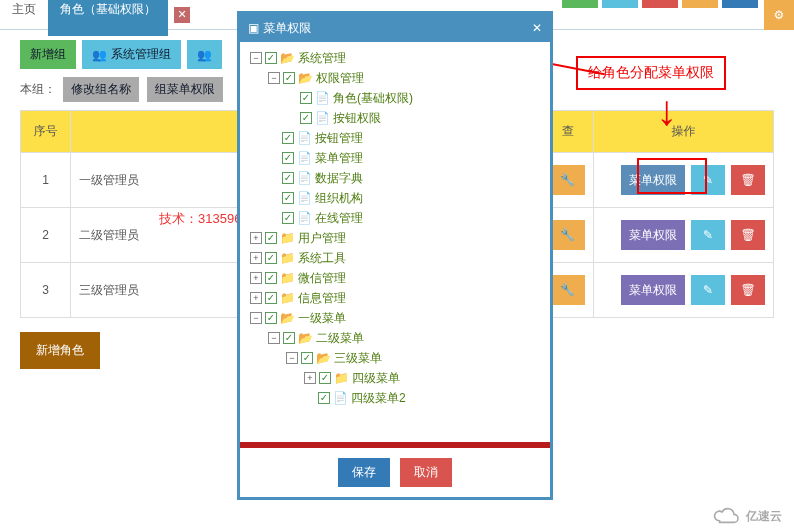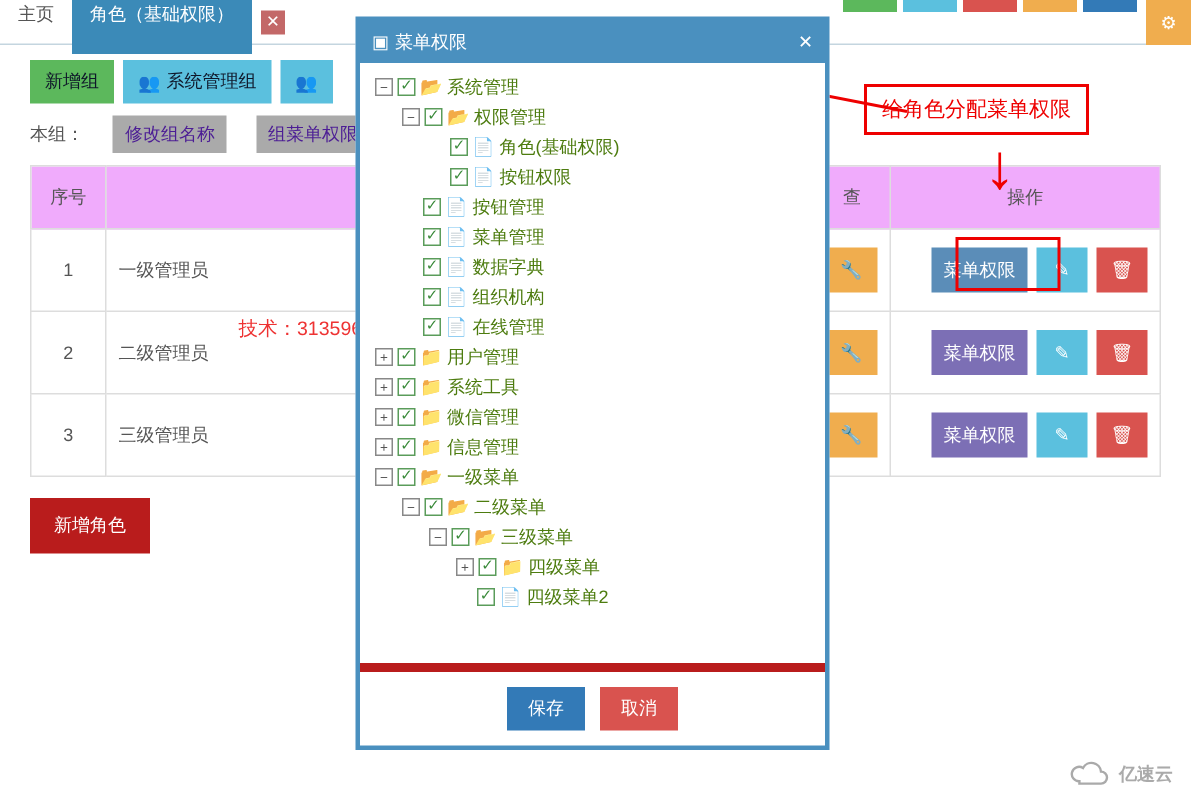--- a/index.html
+++ b/index.html
@@ -10,33 +10,33 @@
 .tab-close{width:16px;height:16px;background:#c36868;color:#fff;display:inline-flex;align-items:center;justify-content:center;margin-left:6px;font-size:11px}
 .gear{position:absolute;right:0;top:0;width:30px;height:30px;background:#f0ad4e;color:#fff;display:flex;align-items:center;justify-content:center}
 .top-frag{position:absolute;top:0;left:560px;right:34px;height:10px;display:flex}
 .top-frag span{flex:1;height:8px;margin:0 2px}
 .toolbar{display:flex;gap:6px;padding:10px 20px 8px}
 .btn{padding:6px 10px;border:none;color:#0f172a;cursor:pointer;display:inline-flex;align-items:center;gap:4px}
 .btn-green{background:#5cb85c}
 .btn-blue{background:#5bc0de}
 .btn-teal{background:#5bc0de}
 .label-row{padding:0 20px 8px;color:#555}
-.tag{display:inline-block;padding:4px 8px;background:#aaa;color:#4c1d95;margin-left:16px}
+.tag{display:inline-block;padding:4px 8px;background:#aaa;color:#0f172a;margin-left:4px}
 .tbl{margin:0 20px;border-collapse:collapse;width:calc(100% - 40px)}
 .tbl th,.tbl td{border:1px solid #ddd;padding:12px 8px;text-align:left;color:#555}
-.tbl th{background:#f0abfc;font-weight:normal;text-align:center}
+.tbl th{background:#fde047;font-weight:normal;text-align:center}
 .tbl td.c{text-align:center;width:50px}
 .ops{display:flex;gap:6px;justify-content:flex-end}
 .icnbtn{width:34px;height:30px;display:inline-flex;align-items:center;justify-content:center;color:#fff}
 .warn{background:#f0ad4e}
 .menubtn{background:#5b8db8;color:#fff;padding:0 8px;height:30px;display:inline-flex;align-items:center}
 .menubtn.alt{background:#7c6fb5}
 .info{background:#5bc0de}
 .danger{background:#d9534f}
-.newrole{margin:14px 20px;background:#b91c1c;color:#fff;border:none;padding:10px 16px}
+.newrole{margin:14px 20px;background:#a16207;color:#fff;border:none;padding:10px 16px}
 .annot{position:absolute;left:576px;top:56px;border:2px solid #e00;color:#e00;padding:6px 10px;font-size:14px}
 .hlcell{position:absolute;left:637px;top:158px;width:70px;height:36px;border:2px solid #e00}
 .arrow{position:absolute;left:656px;top:90px;color:#e00;font-size:42px;line-height:1}
 .redarrow{position:absolute;left:320px;top:18px;width:290px;height:2px;background:#e00;transform-origin:left center;transform:rotate(11deg)}
 .redarrow:before{content:"";position:absolute;left:-6px;top:-6px;border:7px solid transparent;border-right-color:#e00}
 .wm{position:absolute;left:159px;top:210px;color:#e33;font-size:13px}
 .logo{position:absolute;right:12px;bottom:6px;color:#aaa;font-size:18px;font-weight:bold;display:flex;align-items:center;gap:4px}
 .logo svg{width:32px;height:20px}
 
 .modal{position:absolute;left:237px;top:11px;width:316px;height:489px;border:3px solid #4a90bf;background:#fff;display:flex;flex-direction:column}

